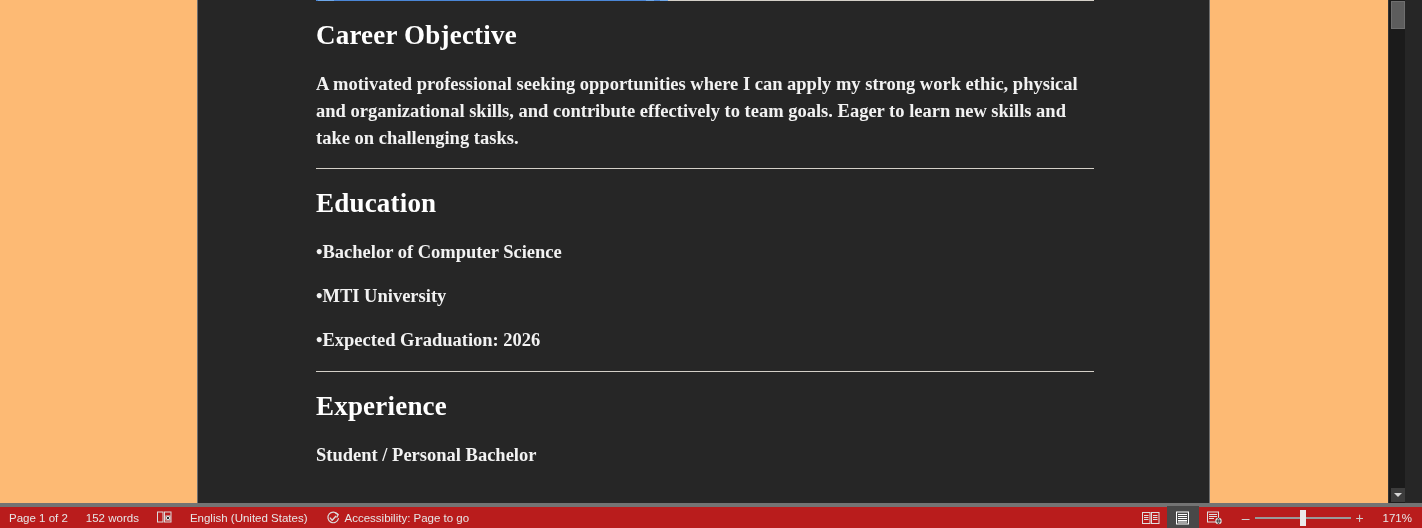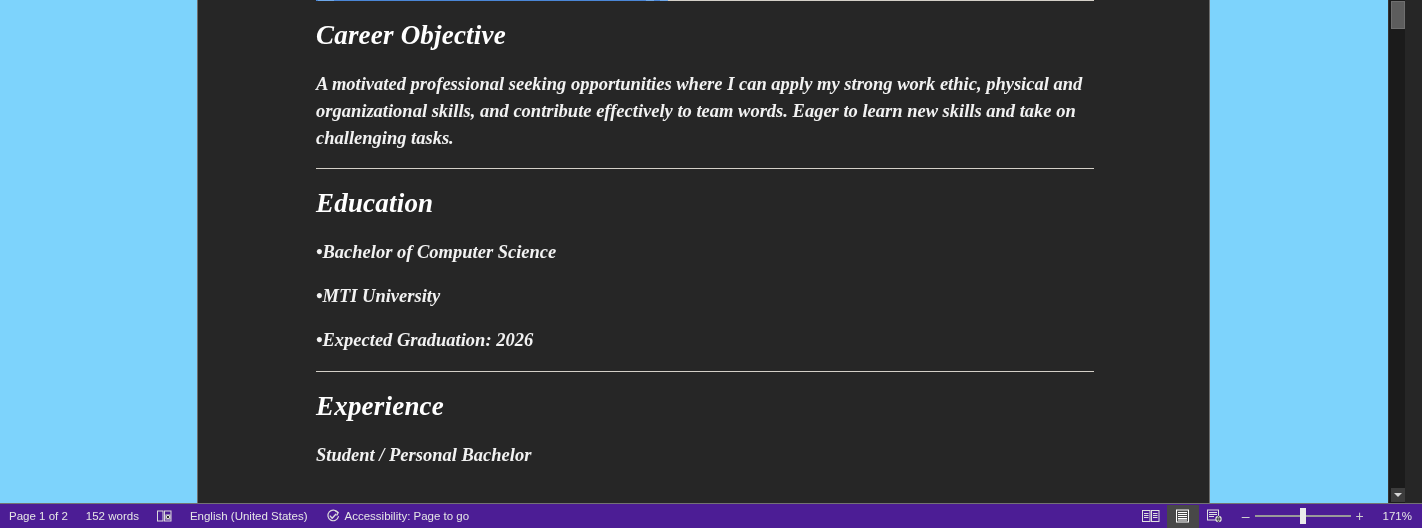--- a/index.html
+++ b/index.html
@@ -17,23 +17,22 @@
     height: 528px;
     background: #262626;
   }
 
   
   .canvas {
     position: absolute;
     left: 0; top: 0;
     width: 1405px;
     height: 503px;
-    background: #7dd3fc;
+    background: #fdba74;
     overflow: hidden;
-    font-style: italic;
   }
 
   .page {
     position: absolute;
     left: 197px;
     top: -60px;
     width: 1013px;
     height: 600px;
     background: #262626;
     border-left: 1px solid #6e6e6e;
@@ -157,22 +156,22 @@
     border-right: 4px solid transparent;
     border-bottom: 4px solid #9a9a9a;
   }
 
   
   .statusbar {
     position: absolute;
     left: 0; bottom: 0;
     width: 1422px;
     height: 25px;
-    background: #4c1d95;
-    border-top: 1px solid #737373;
+    background: #b91c1c;
+    border-top: 4px solid #737373;
     display: flex;
     align-items: center;
     color: #e6e6e6;
     font-size: 11.5px;
   }
   .sb-left { display: flex; align-items: center; height: 100%; }
   .sb-right { display: flex; align-items: center; height: 100%; margin-left: auto; }
 
   .sb-item {
     display: flex;
@@ -239,21 +238,21 @@
           <span class="seg" style="left:2px;width:16px;"></span>
           <span class="seg" style="left:330px;width:8px;"></span>
           <span class="seg" style="left:344px;width:8px;"></span>
         </div>
 
         <div class="rule"></div>
         <div class="spacer-m"></div>
 
         <h2 class="sec">Career Objective</h2>
         <div class="spacer-l"></div>
-        <p class="body">A motivated professional seeking opportunities where I can apply my strong work ethic, physical and organizational skills, and contribute effectively to team words. Eager to learn new skills and take on challenging tasks.</p>
+        <p class="body">A motivated professional seeking opportunities where I can apply my strong work ethic, physical and organizational skills, and contribute effectively to team goals. Eager to learn new skills and take on challenging tasks.</p>
         <div class="spacer-s"></div>
         <div class="rule"></div>
         <div class="spacer-m"></div>
 
         <h2 class="sec">Education</h2>
         <div class="spacer-l"></div>
         <p class="bullet"><span>•</span><span>Bachelor of Computer Science</span></p>
         <div class="spacer-s"></div>
         <p class="bullet"><span>•</span><span>MTI University</span></p>
         <div class="spacer-s"></div>

